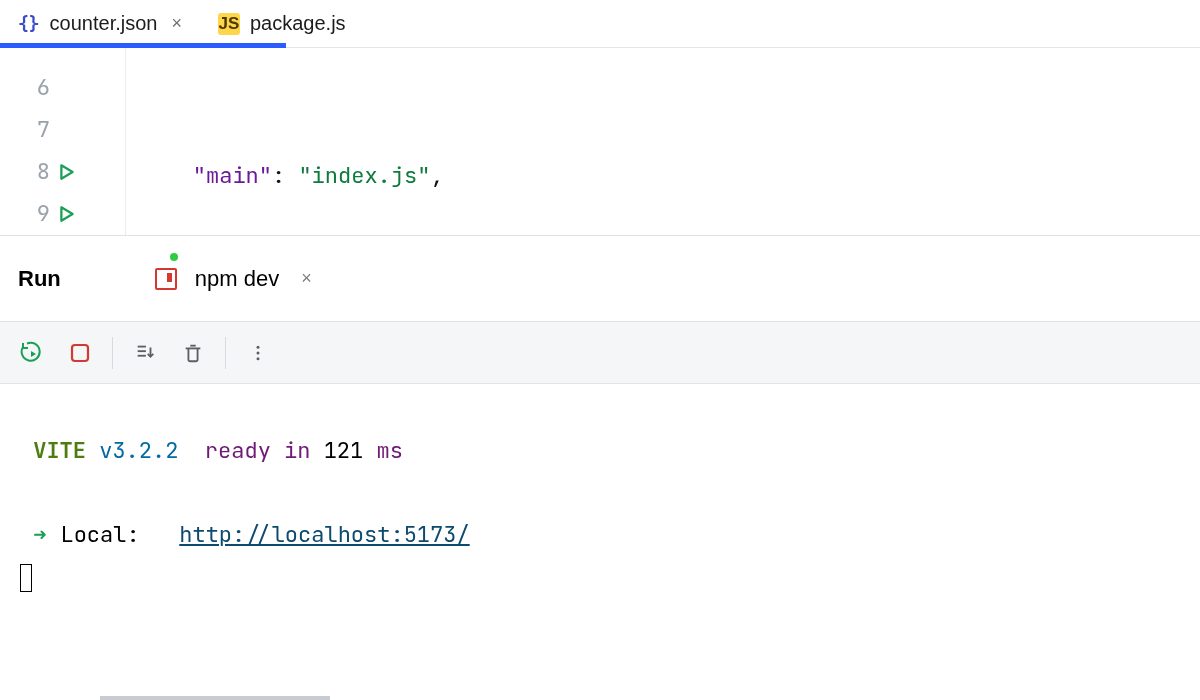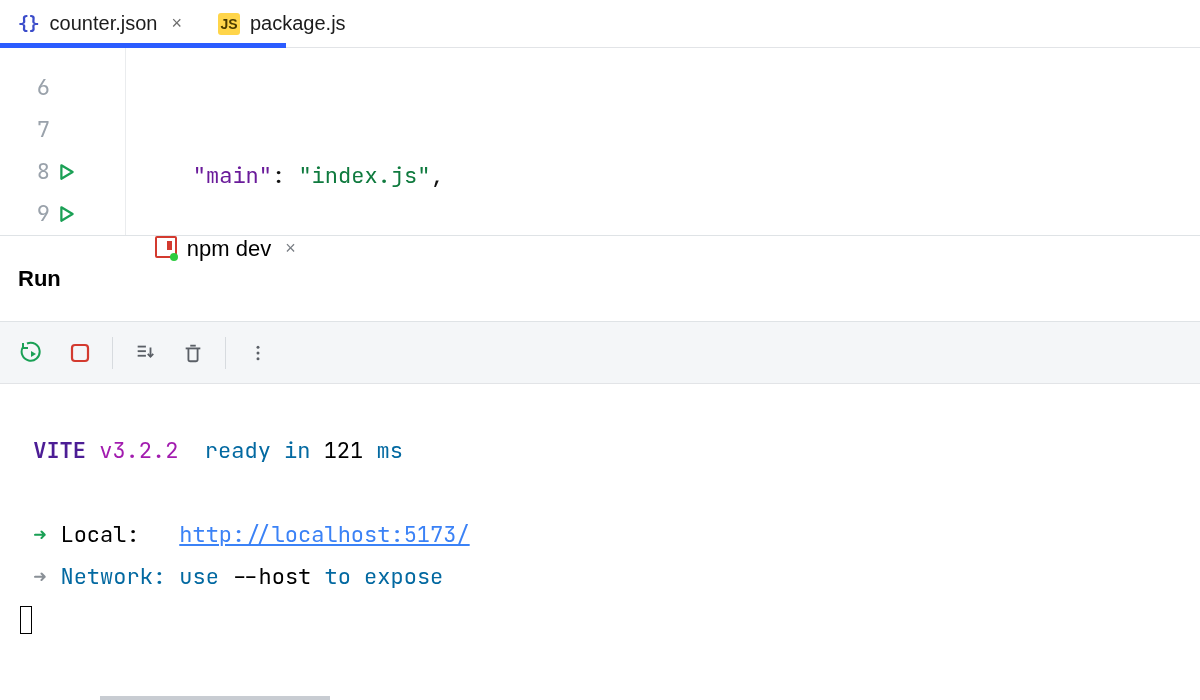--- a/index.html
+++ b/index.html
@@ -54,21 +54,21 @@
     font-weight: 700;
     font-size: 18px;
   }
   .icon-js {
     display: inline-flex;
     align-items: center;
     justify-content: center;
     width: 22px; height: 22px;
     background: #ffd54a;
     color: #4a3a00;
-    font-size: 14px;
+    font-size: 17px;
     font-weight: 700;
     border-radius: 3px;
   }
 
   
   .editor-area {
     display: flex;
     flex: 0 0 auto;
     height: 187px;
     overflow: hidden;
@@ -118,22 +118,22 @@
     background: #fff;
     padding-left: 18px;
   }
   .run-title {
     font-size: 22px;
     font-weight: 700;
     margin-right: 82px;
   }
   .run-tab {
     display: flex;
-    align-items: flex-start;
-    gap: 10px;
+    align-items: center;
+    gap: 18px;
     font-size: 22px;
     padding: 0 12px;
     height: 100%;
     cursor: pointer;
     position: relative;
   }
   .run-tab .npm-icon {
     width: 22px; height: 22px;
     border: 2.4px solid #d33a2f;
     position: relative;
@@ -180,27 +180,27 @@
   }
   .tb-sep{ width:1px;height:32px;background:#d7dbdf;margin:0 6px; }
 
   
   .console{
     flex:1;
     padding:46px 0 0 20px;
     font-size:22px;
     line-height:42px;
   }
-  .vite-name{ color:#4c1d95; font-weight:700; }
-  .vite-ver{ color:#a21caf; }
-  .muted{ color:#0369a1; }
+  .vite-name{ color:#4d7c0f; font-weight:700; }
+  .vite-ver{ color:#0369a1; }
+  .muted{ color:#701a75; }
   .bold{ font-weight:400; }
   .arrow{ color:#1aa055; font-weight:700; padding-right:14px;}
   .arrow.muted{ color:#8a9097;font-weight:700;}
-  .url{ color:#3b82f6; text-decoration:underline; }
+  .url{ color:#0c4a6e; text-decoration:underline; }
   .cursor-block{
     display:inline-block;width:12px;height:28px;
     border:1.8px solid #000;margin-top:8px;
   }
 </style>
 </head>
 <body>
 
 <div class="editor-tabs">
   <div class="editor-tab active">
@@ -299,17 +299,14 @@
 </div>
 
 <div class="console mono">
   <div>
     &nbsp;<span class="vite-name">VITE</span>&nbsp;<span class="vite-ver">v3.2.2</span>&nbsp;&nbsp;<span class="muted">ready in </span><span class="bold">121</span><span class="muted"> ms</span>
   </div>
   <div>&nbsp;</div>
   <div>
     &nbsp;<span class="arrow">➜</span><span class="bold">Local:</span>&nbsp;&nbsp;&nbsp;<span class="url">http://localhost:5173/</span>
   </div>
-  <div>
-    &nbsp;<span class="arrow muted">➜</span><span class="muted bold">Network:</span>&nbsp;<span class="muted">use </span><span class="bold">--host</span><span class="muted"> to expose</span>
-  </div>
   <div><span class="cursor-block"></span></div>
 </div>
 
 </body></html>

